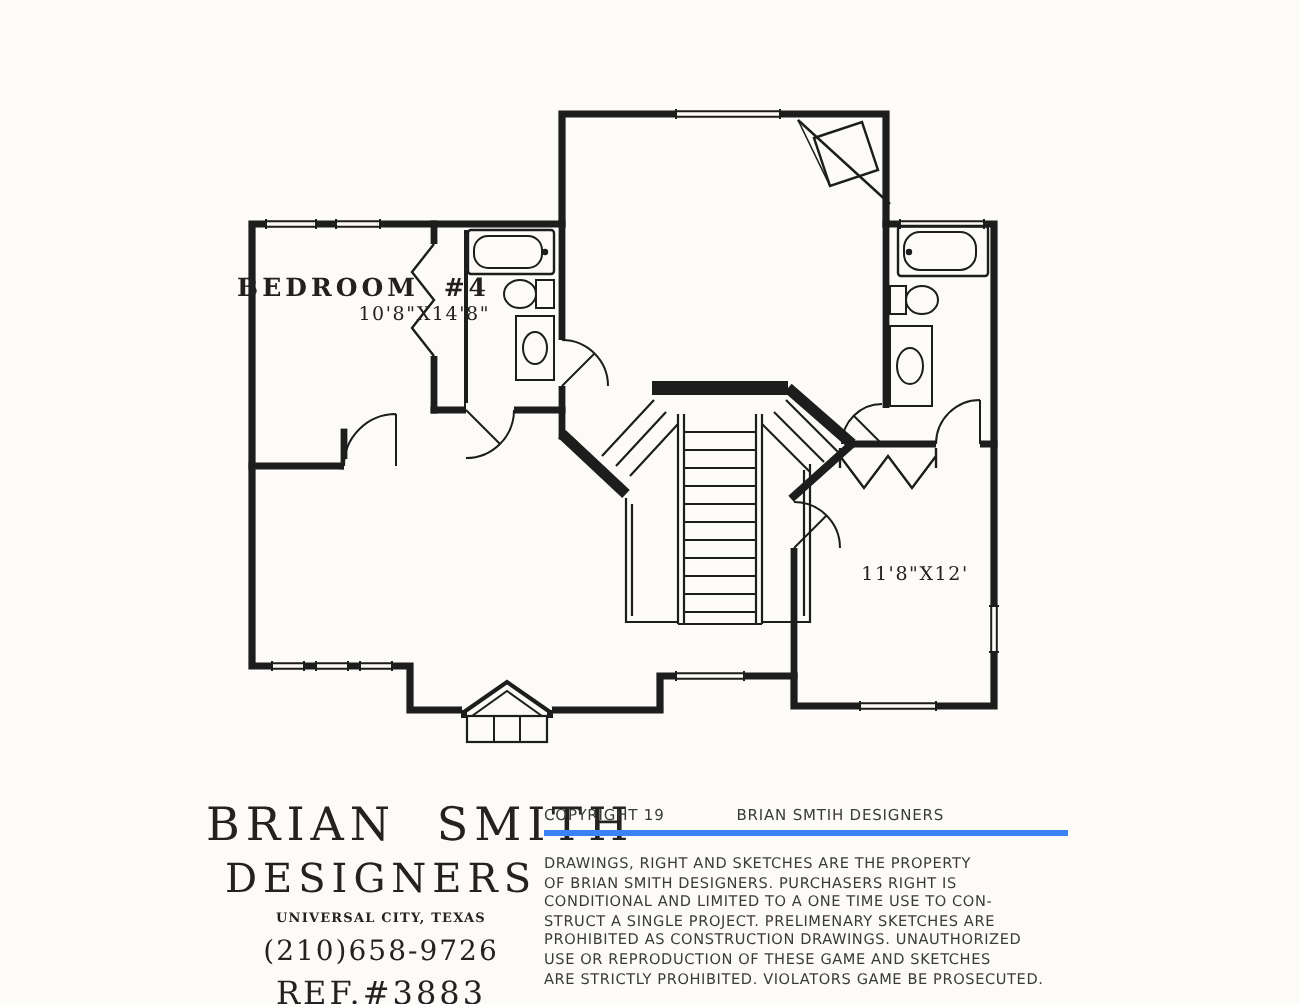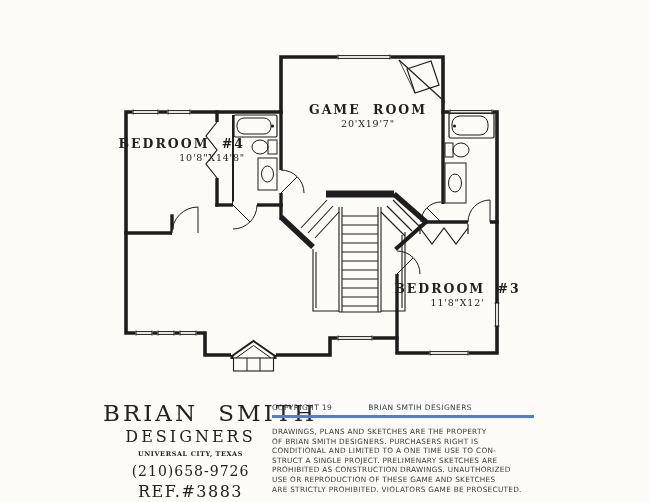--- a/index.html
+++ b/index.html
@@ -39,21 +39,21 @@
   #lbl-bed4   {left:100px;top:136px;width:145px;text-align:right;}
   #lbl-media  {left:140px;top:246px;width:145px;}
   #lbl-bed3   {left:385px;top:281px;width:145px;}
 
   
   .title-block{
     position:absolute;left:103px;top:400px;width:175px;
     text-align:center;color:#242220;
   }
   .firm-name{font-size:23px;letter-spacing:3px;word-spacing:10px;white-space:nowrap;}
-  .firm-sub{font-size:16px;letter-spacing:3px;margin-top:1px;}
+  .firm-sub{font-size:20px;letter-spacing:3px;margin-top:1px;}
   .firm-loc{font-size:6.5px;font-weight:bold;letter-spacing:0.6px;margin-top:4px;}
   .firm-phone{font-size:14px;letter-spacing:1px;margin-top:5px;white-space:nowrap;}
   .firm-ref{font-size:16px;letter-spacing:1.5px;margin-top:3px;}
 
   
   .copyright-block{
     position:absolute;left:272px;top:403px;width:262px;
     font-family:"DejaVu Sans", sans-serif;
     color:#3a3a3a;
   }
@@ -215,49 +215,44 @@
     <g stroke="#1d1d1d" fill="none" stroke-width="1">
       <rect x="445" y="143" width="8" height="14"></rect>
       <ellipse cx="461" cy="150" rx="8" ry="7"></ellipse>
     </g>
     <g stroke="#1d1d1d" fill="none" stroke-width="1">
       <rect x="445" y="163" width="21" height="40"></rect>
       <ellipse cx="455" cy="183" rx="6.5" ry="9"></ellipse>
     </g>
   </svg>
 
-  <div class="room-label" id="lbl-game">
-    <span class="rname">GAME ROOM</span>
-    <span class="rdims">20'X19'7"</span>
-  </div>
   <div class="room-label" id="lbl-bed4">
     <span class="rname">BEDROOM #4</span>
     <span class="rdims">10'8"X14'8"</span>
   </div>
   <div class="room-label" id="lbl-bed3">
-    <span class="rname">BEDROOM #3</span>
     <span class="rdims">11'8"X12'</span>
   </div>
 
   <div class="title-block">
     <div class="firm-name">BRIAN SMITH</div>
     <div class="firm-sub">DESIGNERS</div>
     <div class="firm-loc">UNIVERSAL CITY, TEXAS</div>
     <div class="firm-phone">(210)658-9726</div>
     <div class="firm-ref">REF.#3883</div>
   </div>
 
   <div class="copyright-block">
     <div class="cp-head">
       <span>COPYRIGHT 19</span>
       <span>BRIAN SMTIH DESIGNERS</span>
       <span class="sp"></span>
     </div>
     <div class="cp-body">
-      <div class="cp-line">DRAWINGS, PLANS AND SKETCHES ARE THE PROPERTY</div>
+      <div class="cp-line">DRAWINGS, RIGHT AND SKETCHES ARE THE PROPERTY</div>
       <div class="cp-line">OF BRIAN SMITH DESIGNERS.  PURCHASERS RIGHT IS</div>
       <div class="cp-line">CONDITIONAL AND LIMITED TO A ONE TIME USE TO CON-</div>
       <div class="cp-line">STRUCT A SINGLE PROJECT.  PRELIMENARY SKETCHES ARE</div>
       <div class="cp-line">PROHIBITED AS CONSTRUCTION DRAWINGS.  UNAUTHORIZED</div>
       <div class="cp-line">USE OR REPRODUCTION OF THESE GAME AND SKETCHES</div>
       <div class="cp-line">ARE STRICTLY PROHIBITED.  VIOLATORS GAME BE PROSECUTED.</div>
     </div>
   </div>
 
 </div>

